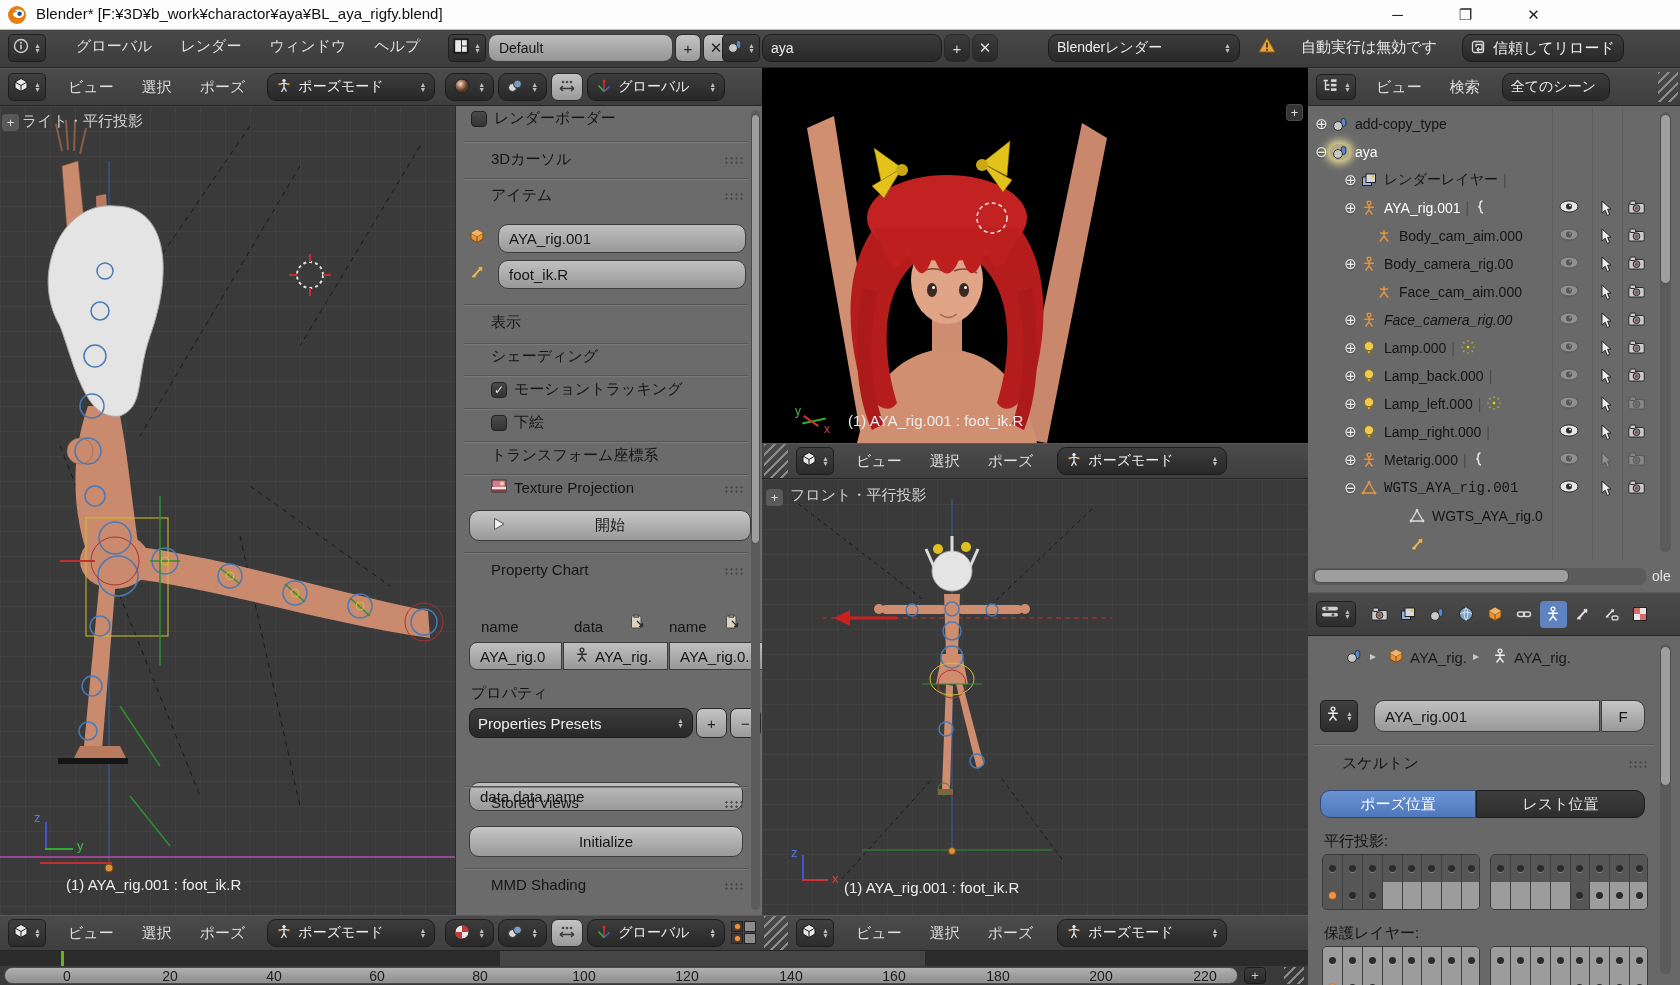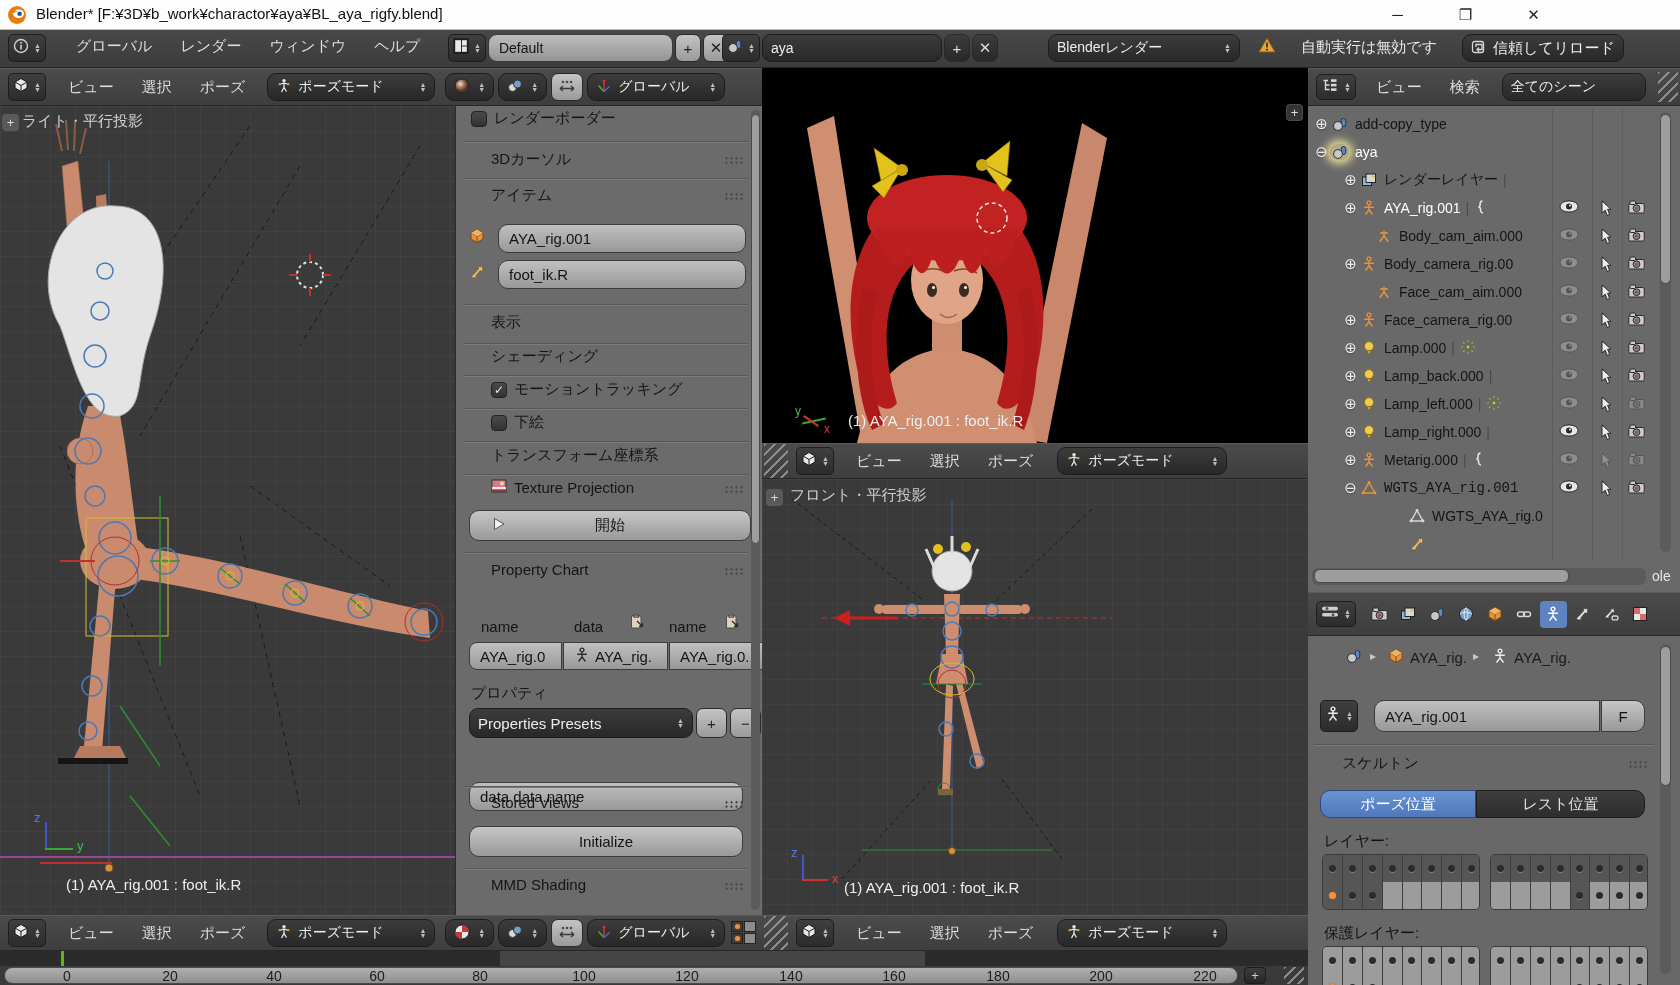--- a/index.html
+++ b/index.html
@@ -532,21 +532,21 @@
               <rect x="10" y="1.3" width="5.5" height="2.6" fill="#d8d8d8"></rect>
               <rect x="10" y="5.8" width="5.5" height="2.6" fill="#d8d8d8"></rect>
               <rect x="10" y="10.3" width="5.5" height="2.6" fill="#d8d8d8"></rect>
             </svg></span>
           <span class="ud"></span>
         </div>
       <nav style="display:flex;margin-left:6px">
           <span class="menu">ビュー</span>
           <span class="menu">検索</span>
         </nav>
-      <div class="ddark" style="margin-left:8px;width:144px">
+      <div class="ddark" style="margin-left:8px;width:108px">
           <span style="flex:1">全てのシーン</span>
         </div>
       <div class="grip" style="width:20px;height:30px;margin-left:auto;margin-right:2px"></div>
     </div>
     <div id="otree" class="a" style="left:0;top:40px;width:372px;height:450px">
         <div class="o-row a" style="top: 2px; left: 0px; padding-left: 5px;">
           <span class="expander">⊕</span>
           <span class="oicon">
             <svg width="16" height="16" viewBox="0 0 16 16">
               <rect x="9.2" y="2.5" width="4.6" height="8" rx="2.3" fill="#5588cc" stroke="#333"></rect>
@@ -674,21 +674,21 @@
             </svg></span>
         </div>
         <div class="o-row a" style="top: 198px; left: 0px; padding-left: 34px;">
           <span class="expander">⊕</span>
           <span class="oicon">
             <svg width="16" height="16" viewBox="0 0 16 16">
               <circle cx="8" cy="3" r="1.9" fill="none" stroke="#e8953a" stroke-width="1.4"></circle>
               <path d="M8 5 L8 10 M3.2 7.2 L12.8 7.2 M8 10 L4.5 14.5 M8 10 L11.5 14.5" stroke="#e8953a" stroke-width="1.4" fill="none"></path>
             </svg>
           </span>
-          <span style="margin-left:6px;">Face_camera_rig.00</span>
+          <span style="margin-left:6px;font-style:italic;">Face_camera_rig.00</span>
           <span class="a" style="left: 251px; top: 6px; opacity: 0.3;"><svg width="20" height="13" viewBox="0 0 20 13">
               <ellipse cx="10" cy="6.5" rx="9" ry="5.6" fill="#e6e6e6" stroke="#2a2a2a"></ellipse>
               <circle cx="10" cy="6.5" r="3" fill="#2a2a2a"></circle>
               <circle cx="11" cy="5.5" r="0.9" fill="#fff"></circle>
             </svg></span>
           <span class="a" style="left: 292px; top: 6px; opacity: 1;"><svg width="12" height="17" viewBox="0 0 12 17">
               <path d="M2 1 L2 13 L5.2 10.2 L7.2 15.5 L9.6 14.4 L7.6 9.2 L11 9.2 Z" fill="#ececec" stroke="#1a1a1a" stroke-width="0.9"></path>
             </svg></span>
           <span class="a" style="left: 320px; top: 6px; opacity: 1;"><svg width="17" height="14" viewBox="0 0 17 14">
               <rect x="0.8" y="3.5" width="15.4" height="9.5" rx="1.5" fill="#cccccc" stroke="#2a2a2a"></rect>
@@ -999,21 +999,21 @@
     <div class="a nfield" style="left:66px;top:108px;width:226px;height:32px;border-radius:10px 0 0 10px">AYA_rig.001</div>
     <div class="a nbtn" style="left:293px;top:108px;width:44px;height:32px;border-radius:0 10px 10px 0">F</div>
     <div class="a sep" style="left:6px;top:152px;width:340px"></div>
     <div class="a phead" style="left:14px;top:162px">
         <span class="tri"></span>
         <span>スケルトン</span>
       </div>
     <div class="a dots" style="left:320px;top:168px"></div>
     <div class="a" style="left:12px;top:198px;width:156px;height:28px;background:linear-gradient(#6a93d4,#4e78bb);border:1px solid #2c4a7a;border-radius:10px 0 0 10px;display:flex;align-items:center;justify-content:center;color:#fff;font-size:15px">ポーズ位置</div>
     <div class="a" style="left:168px;top:198px;width:169px;height:28px;background:linear-gradient(#3e3e3e,#2d2d2d);border:1px solid #1c1c1c;border-radius:0 10px 10px 0;display:flex;align-items:center;justify-content:center;color:#e2e2e2;font-size:15px">レスト位置</div>
-    <span class="a" style="left:16px;top:240px;color:#141414;font-size:15px">レイヤー:</span>
+    <span class="a" style="left:16px;top:240px;color:#141414;font-size:15px">平行投影:</span>
     <div id="grid-layers">
         <div class="a" style="left: 14px; top: 262px; width: 158px; border: 1px solid rgb(58, 58, 58); border-radius: 5px; overflow: hidden;">
           <div style="display: flex; width: 158px;">
             <div class="cell" style="background: rgb(86, 86, 86);">
               <span class="dot"></span>
             </div>
             <div class="cell" style="background: rgb(86, 86, 86);">
               <span class="dot"></span>
             </div>
             <div class="cell" style="background: rgb(86, 86, 86);">

